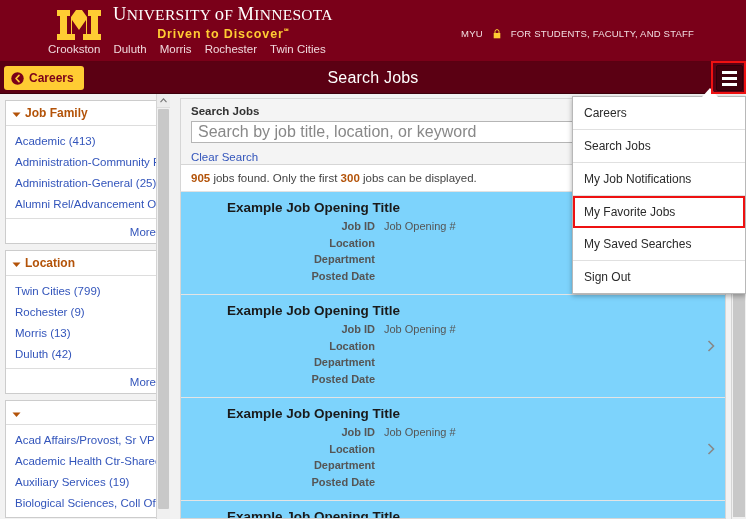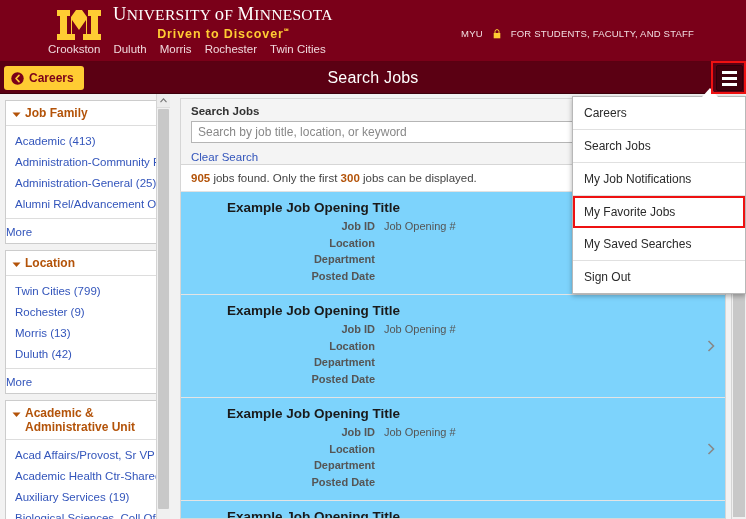--- a/index.html
+++ b/index.html
@@ -126,21 +126,21 @@
   }
   .facet-body { padding: 5px 0 3px 0; }
   .facet-item {
     display: block; padding: 2px 6px 2px 9px;
     color: #3355bb; font-size: 11.5px; line-height: 17px;
     text-decoration: none; white-space: nowrap;
     cursor: pointer;
   }
   .facet-more-row {
     border-top: 1px solid #dddddd;
-    padding: 3px 8px 3px 0; 
+    padding: 3px 8px 3px 0; text-align: right;
   }
   .facet-more {
     color: #3355bb; font-size: 11.5px; text-decoration: none; cursor: pointer;
   }
   .facet-scrollbar {
     position: absolute; right: 0; top: 0; width: 14px; height: 425px;
     background: #f0f0f0; border-left: 1px solid #d4d4d4;
   }
   .sb-arrow-up {
     position: absolute; left: 0; top: 0; width: 13px; height: 14px;
@@ -164,21 +164,21 @@
     background: #f4f4f4;
     border: 1px solid #d6d6d6;
     padding: 6px 10px 7px 10px;
   }
   .search-label {
     color: #333333; font-size: 11.5px; font-weight: bold; margin-bottom: 4px;
   }
   .search-input {
     width: 100%; height: 22px;
     border: 1px solid #b5b5b5; background: #ffffff;
-    padding: 0 6px; font-size: 12px; color: #333333;
+    padding: 0 6px; font-size: 16px; color: #333333;
     font-family: "Liberation Sans", sans-serif;
   }
   .search-input::placeholder { color: #888888; }
   .search-links {
     margin-top: 8px; display: flex; justify-content: space-between; align-items: flex-end;
   }
   .link-blue {
     color: #3355bb; font-size: 11.5px; text-decoration: none; cursor: pointer; white-space: nowrap;
   }
 
@@ -342,21 +342,20 @@
       <div class="facet-more-row">
         <a class="facet-more">More</a>
       </div>
     </div>
 
     <div class="facet-card">
       <div class="facet-head">
         <svg class="caret-down" viewBox="0 0 9 9">
             <path d="M0.5 2.5 L8.5 2.5 L4.5 7 Z" fill="#b35309"></path>
           </svg>
-        <span class="facet-head-label">Academic &amp; Administrative Unit</span>
       </div>
       <div class="facet-body">
         <a class="facet-item">Acad Affairs/Provost, Sr VP (2)</a>
         <a class="facet-item">Academic Health Ctr-Shared (58)</a>
         <a class="facet-item">Auxiliary Services (19)</a>
         <a class="facet-item">Biological Sciences, Coll Of (19)</a>
       </div>
 
     </div>
 

